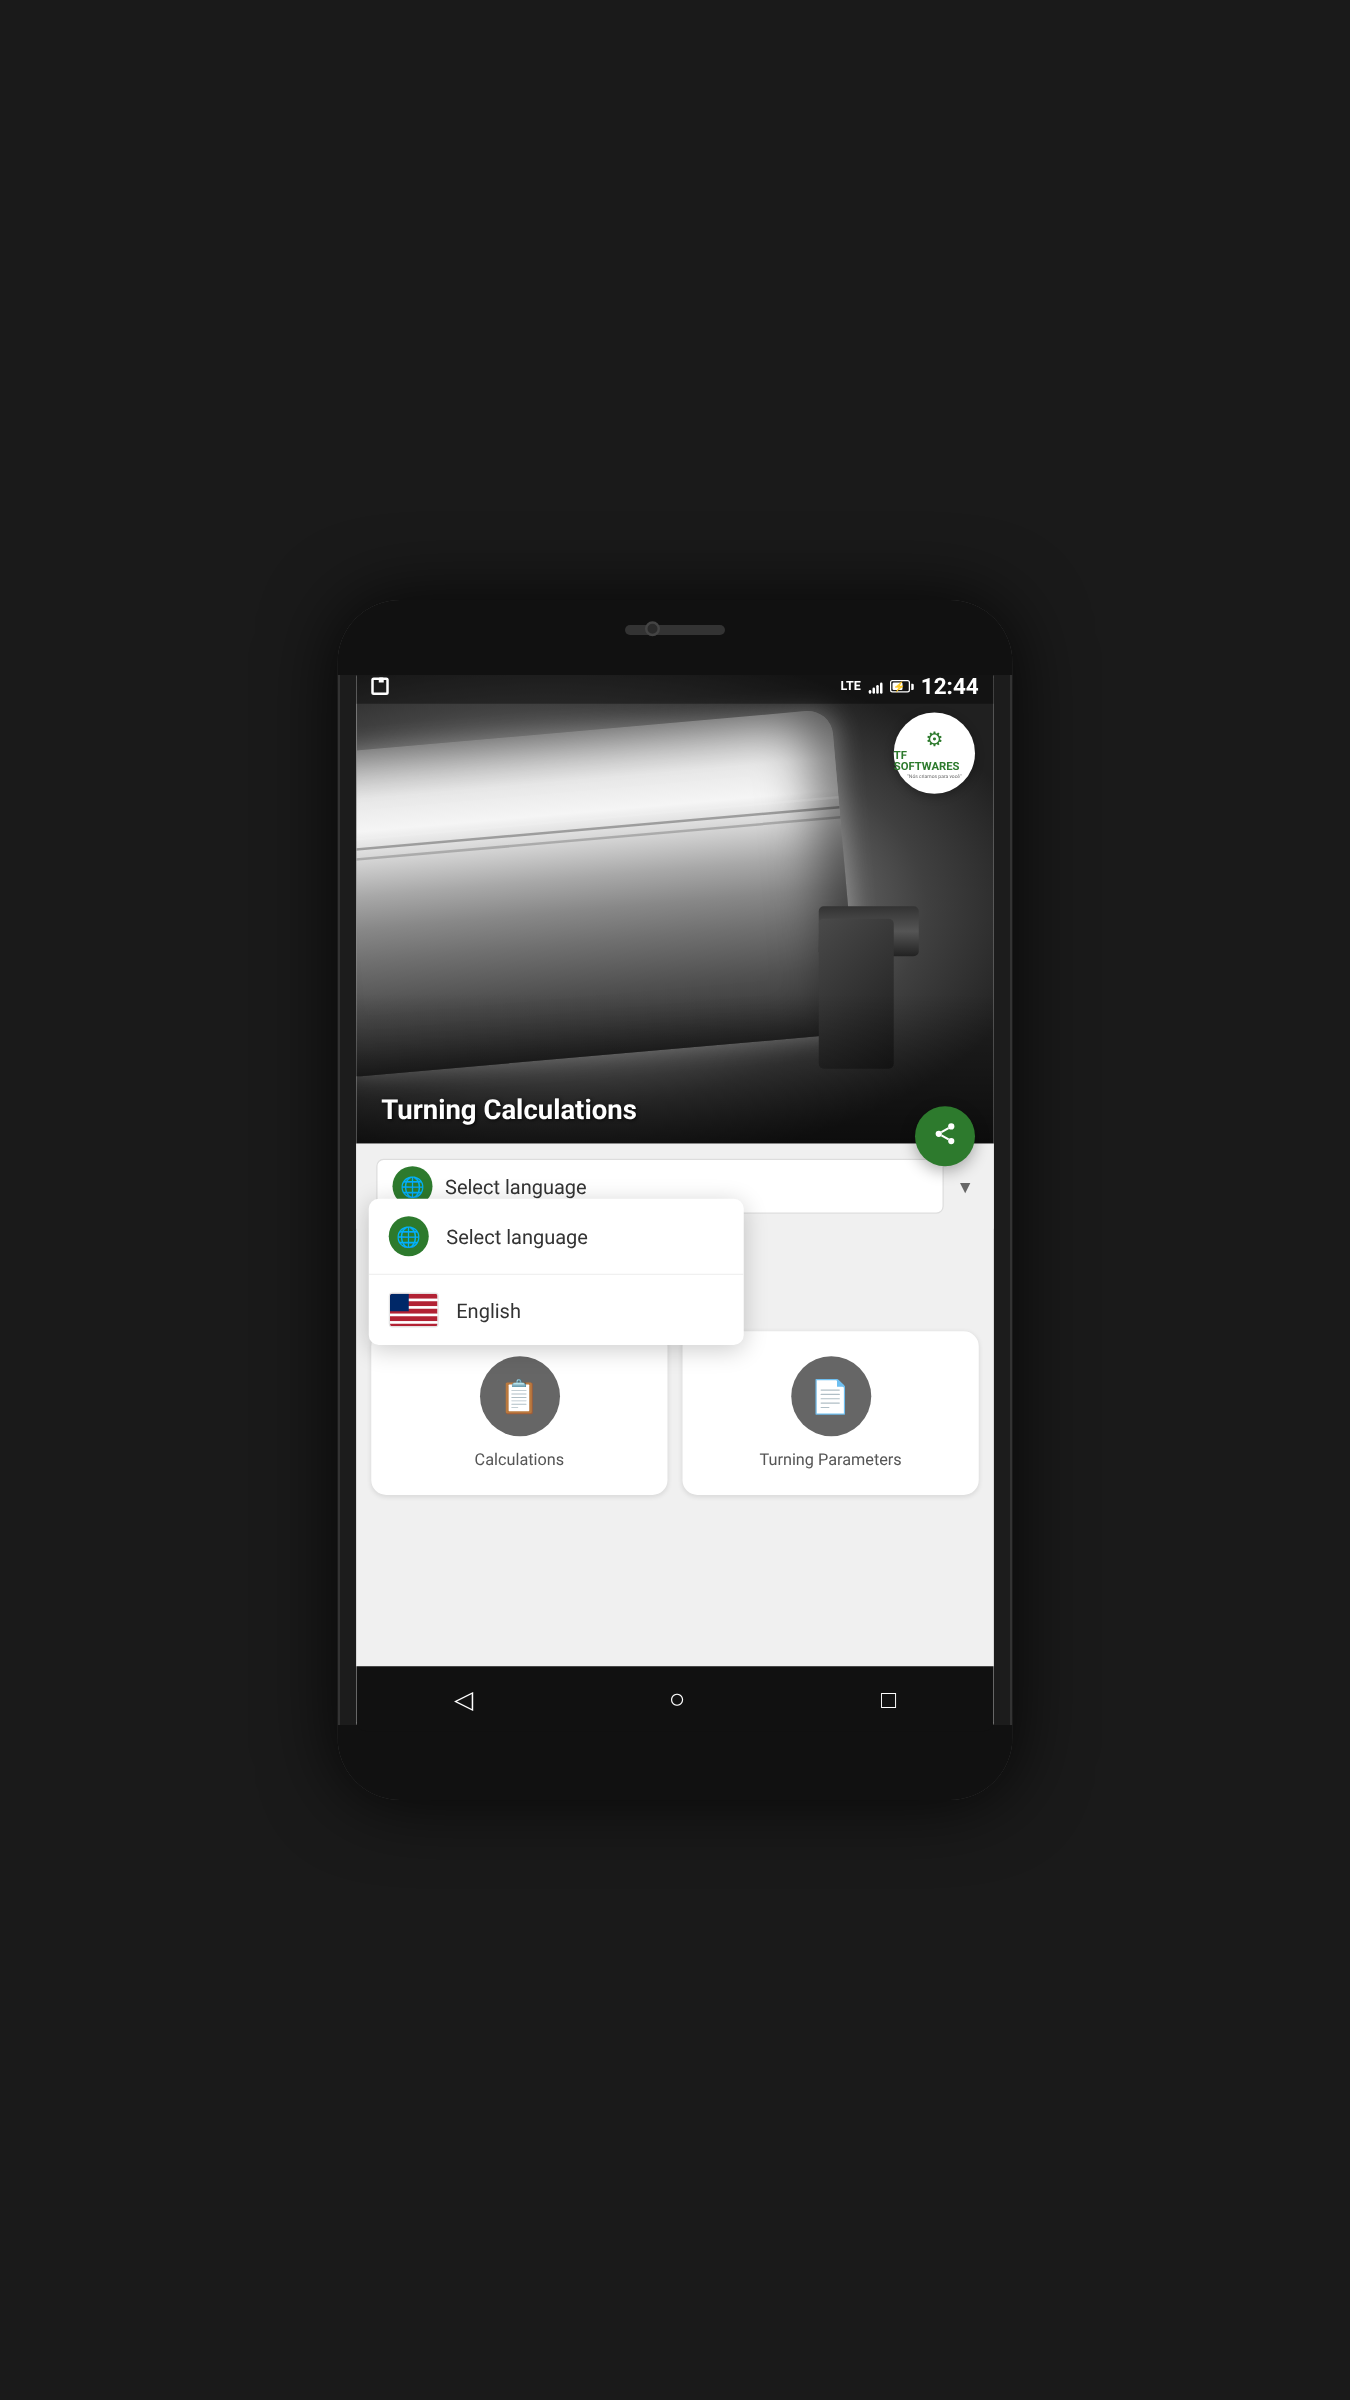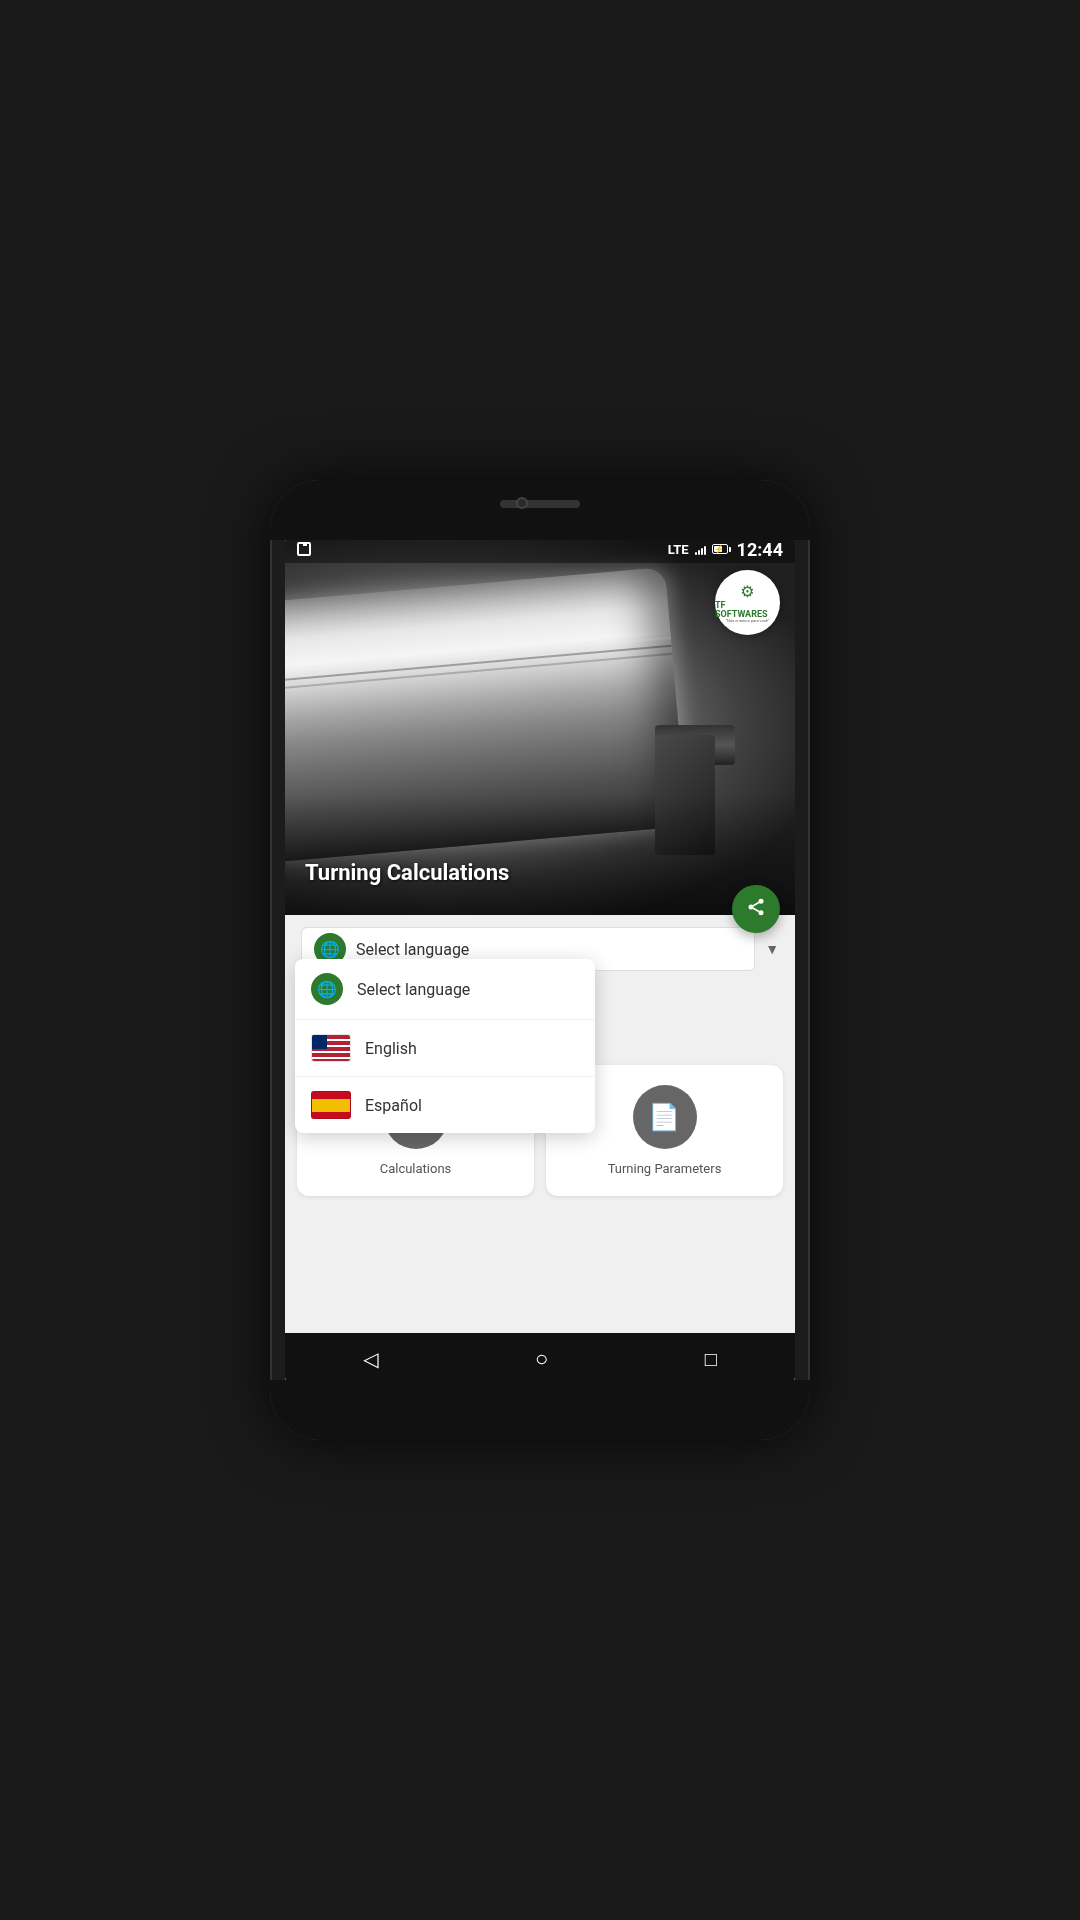--- a/index.html
+++ b/index.html
@@ -126,21 +126,21 @@
     .status-right {
       display: flex;
       align-items: center;
       gap: 6px;
       color: white;
       font-size: 11px;
       font-weight: bold;
     }
 
     .lte-badge {
-      font-size: 13px;
+      font-size: 10px;
       font-weight: bold;
       color: white;
     }
 
     .signal-bars {
       display: flex;
       align-items: flex-end;
       gap: 1px;
       height: 12px;
     }
@@ -279,21 +279,21 @@
       bottom: 0;
       left: 0;
       right: 0;
       height: 120px;
       background: linear-gradient(to bottom, rgba(0,0,0,0) 0%, rgba(0,0,0,0.6) 100%);
     }
 
     
     .app-title {
       position: absolute;
-      bottom: 30px;
+      bottom: 14px;
       left: 20px;
       color: white;
       font-size: 22px;
       font-weight: bold;
       text-shadow: 1px 1px 3px rgba(0,0,0,0.8);
       z-index: 10;
     }
 
     
     .logo-circle {
@@ -694,26 +694,20 @@
                 <div style="background:#fff;height:8%;width:100%;"></div>
                 <div style="background:#B22234;height:15%;width:100%;"></div>
                 <div style="background:#fff;height:8%;width:100%;"></div>
                 <div style="background:#B22234;height:8%;width:100%;"></div>
               </div>
               <div class="usa-canton"></div>
             </div>
             <span class="dropdown-item-label">English</span>
           </div>
 
-          <div class="dropdown-item">
-            <div class="flag-icon flag-spain">
-              <div class="spain-yellow-band"></div>
-            </div>
-            <span class="dropdown-item-label">Español</span>
-          </div>
 
         </div>
       </div>
 
       <div class="cards-grid">
         <div class="card">
           <div class="card-icon-circle">
             <span class="card-icon">📋</span>
           </div>
           <span class="card-title">Calculations</span>

